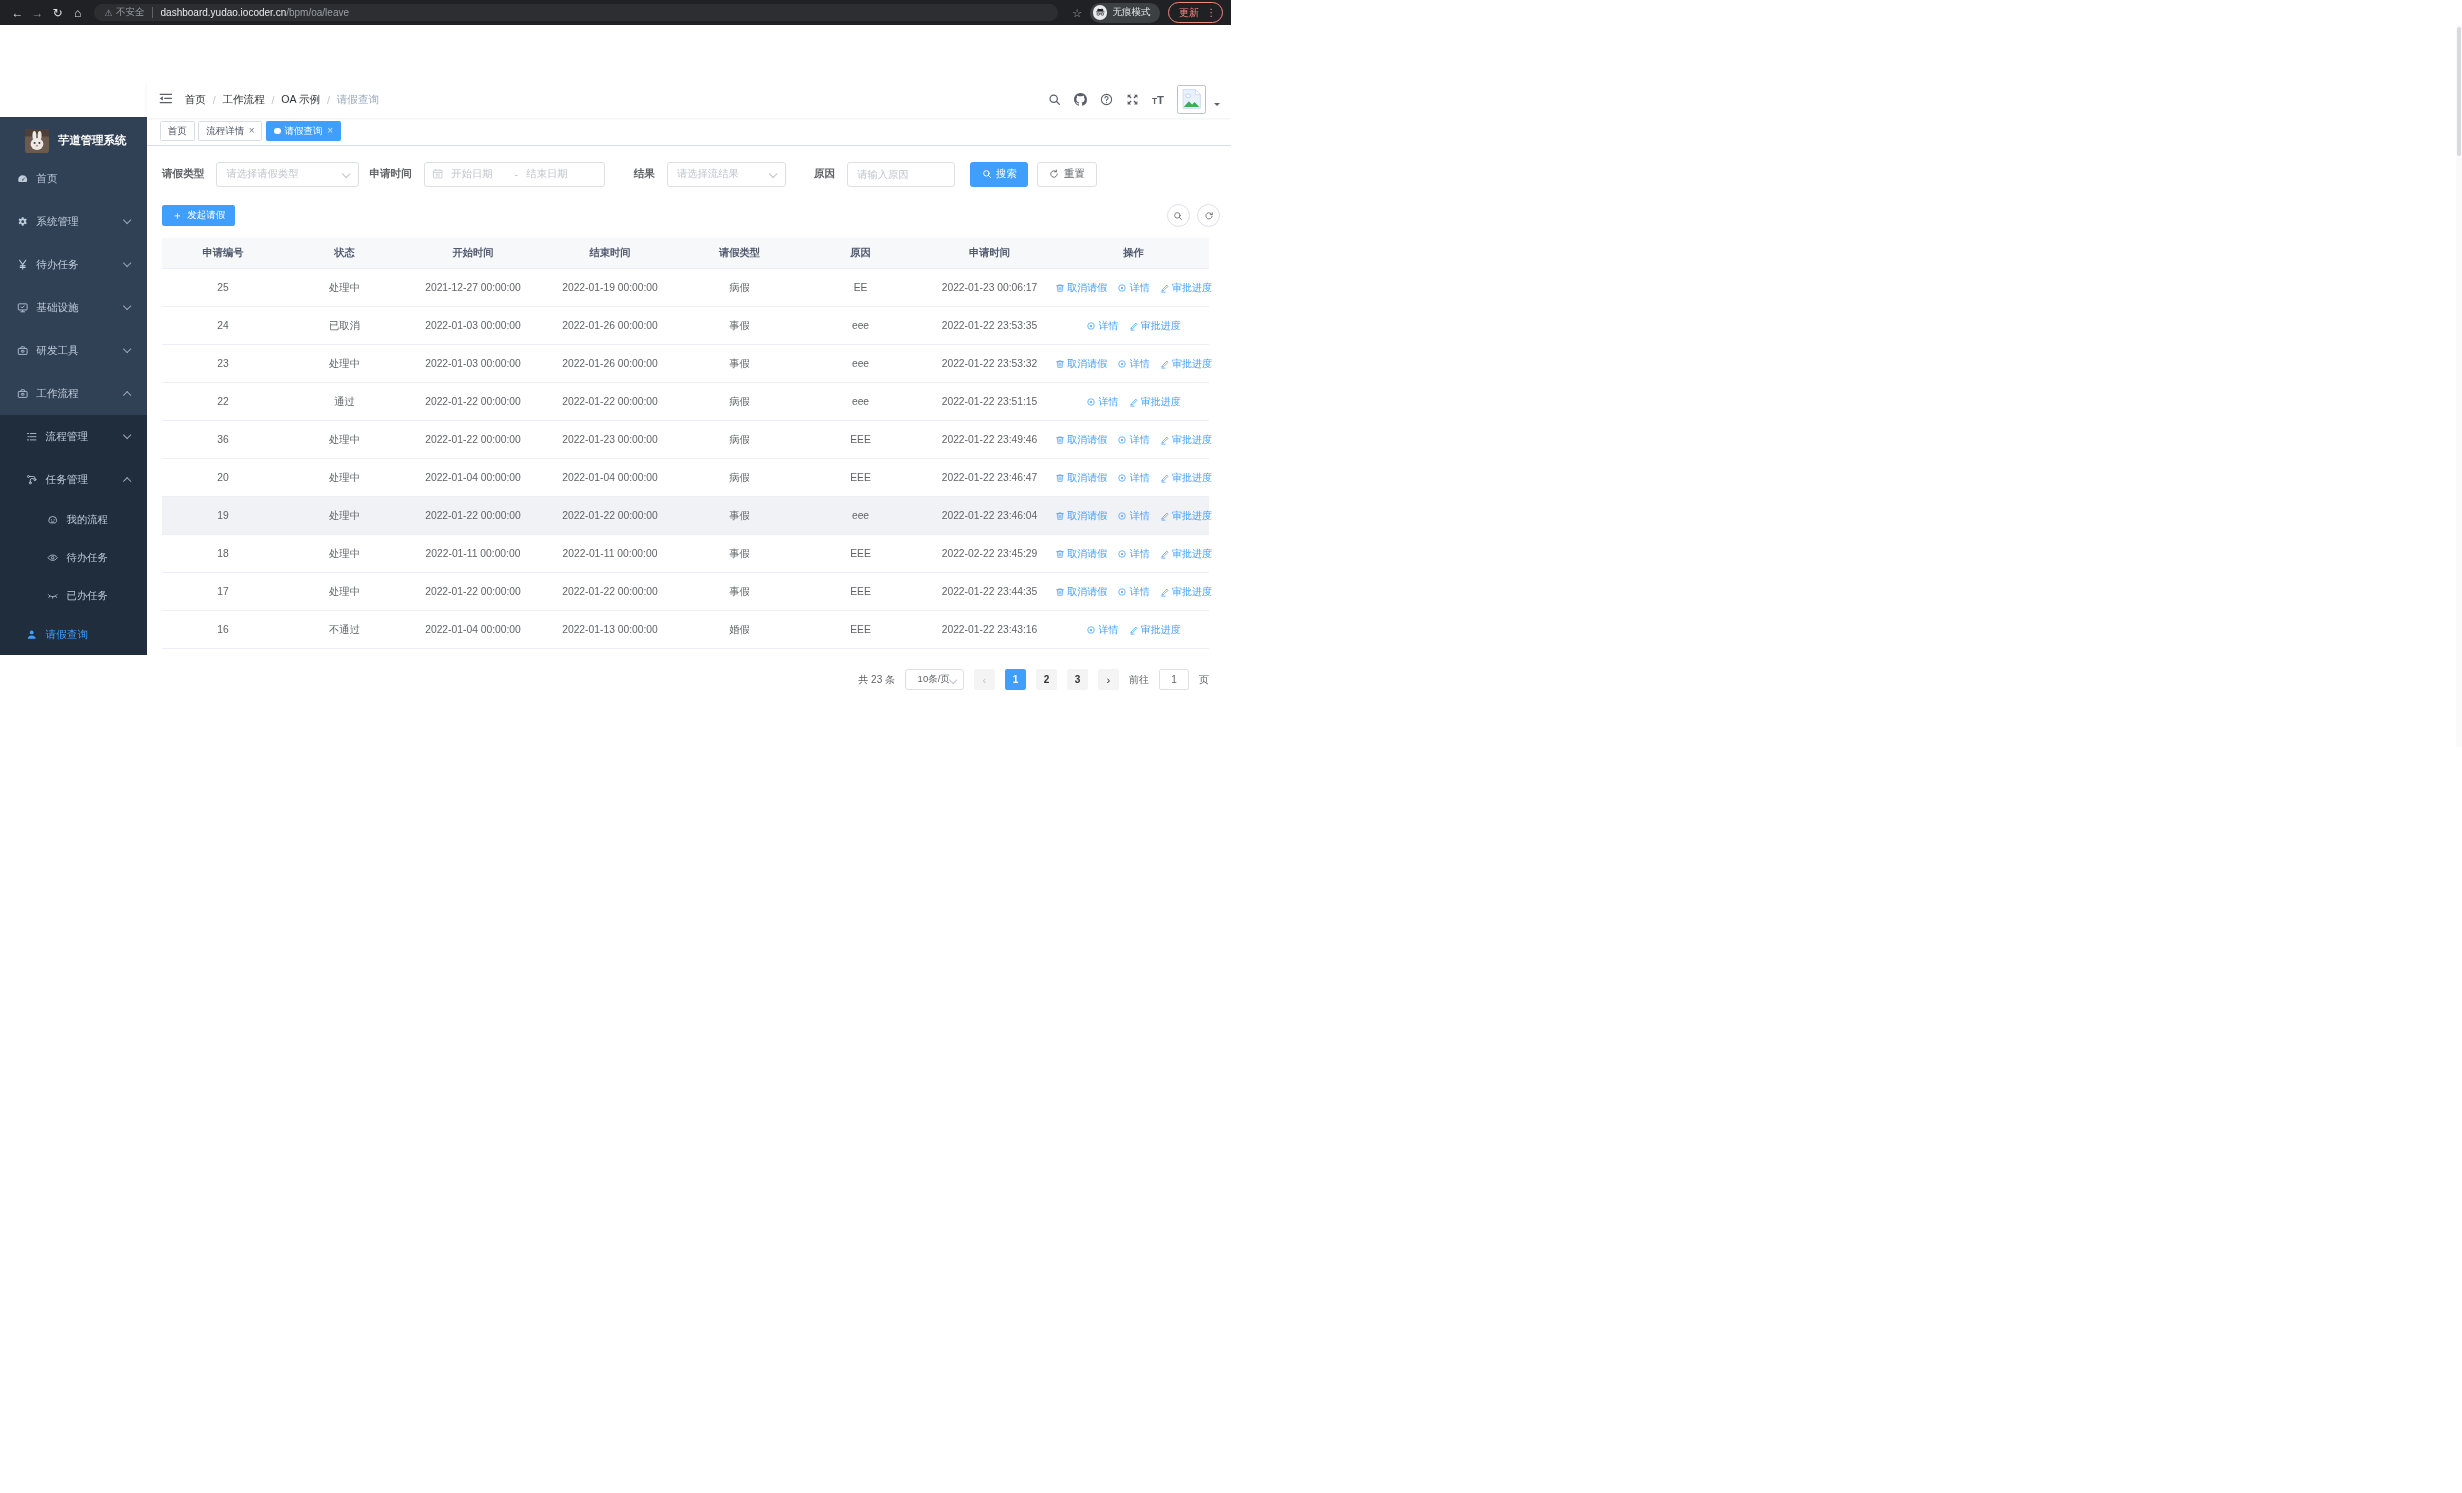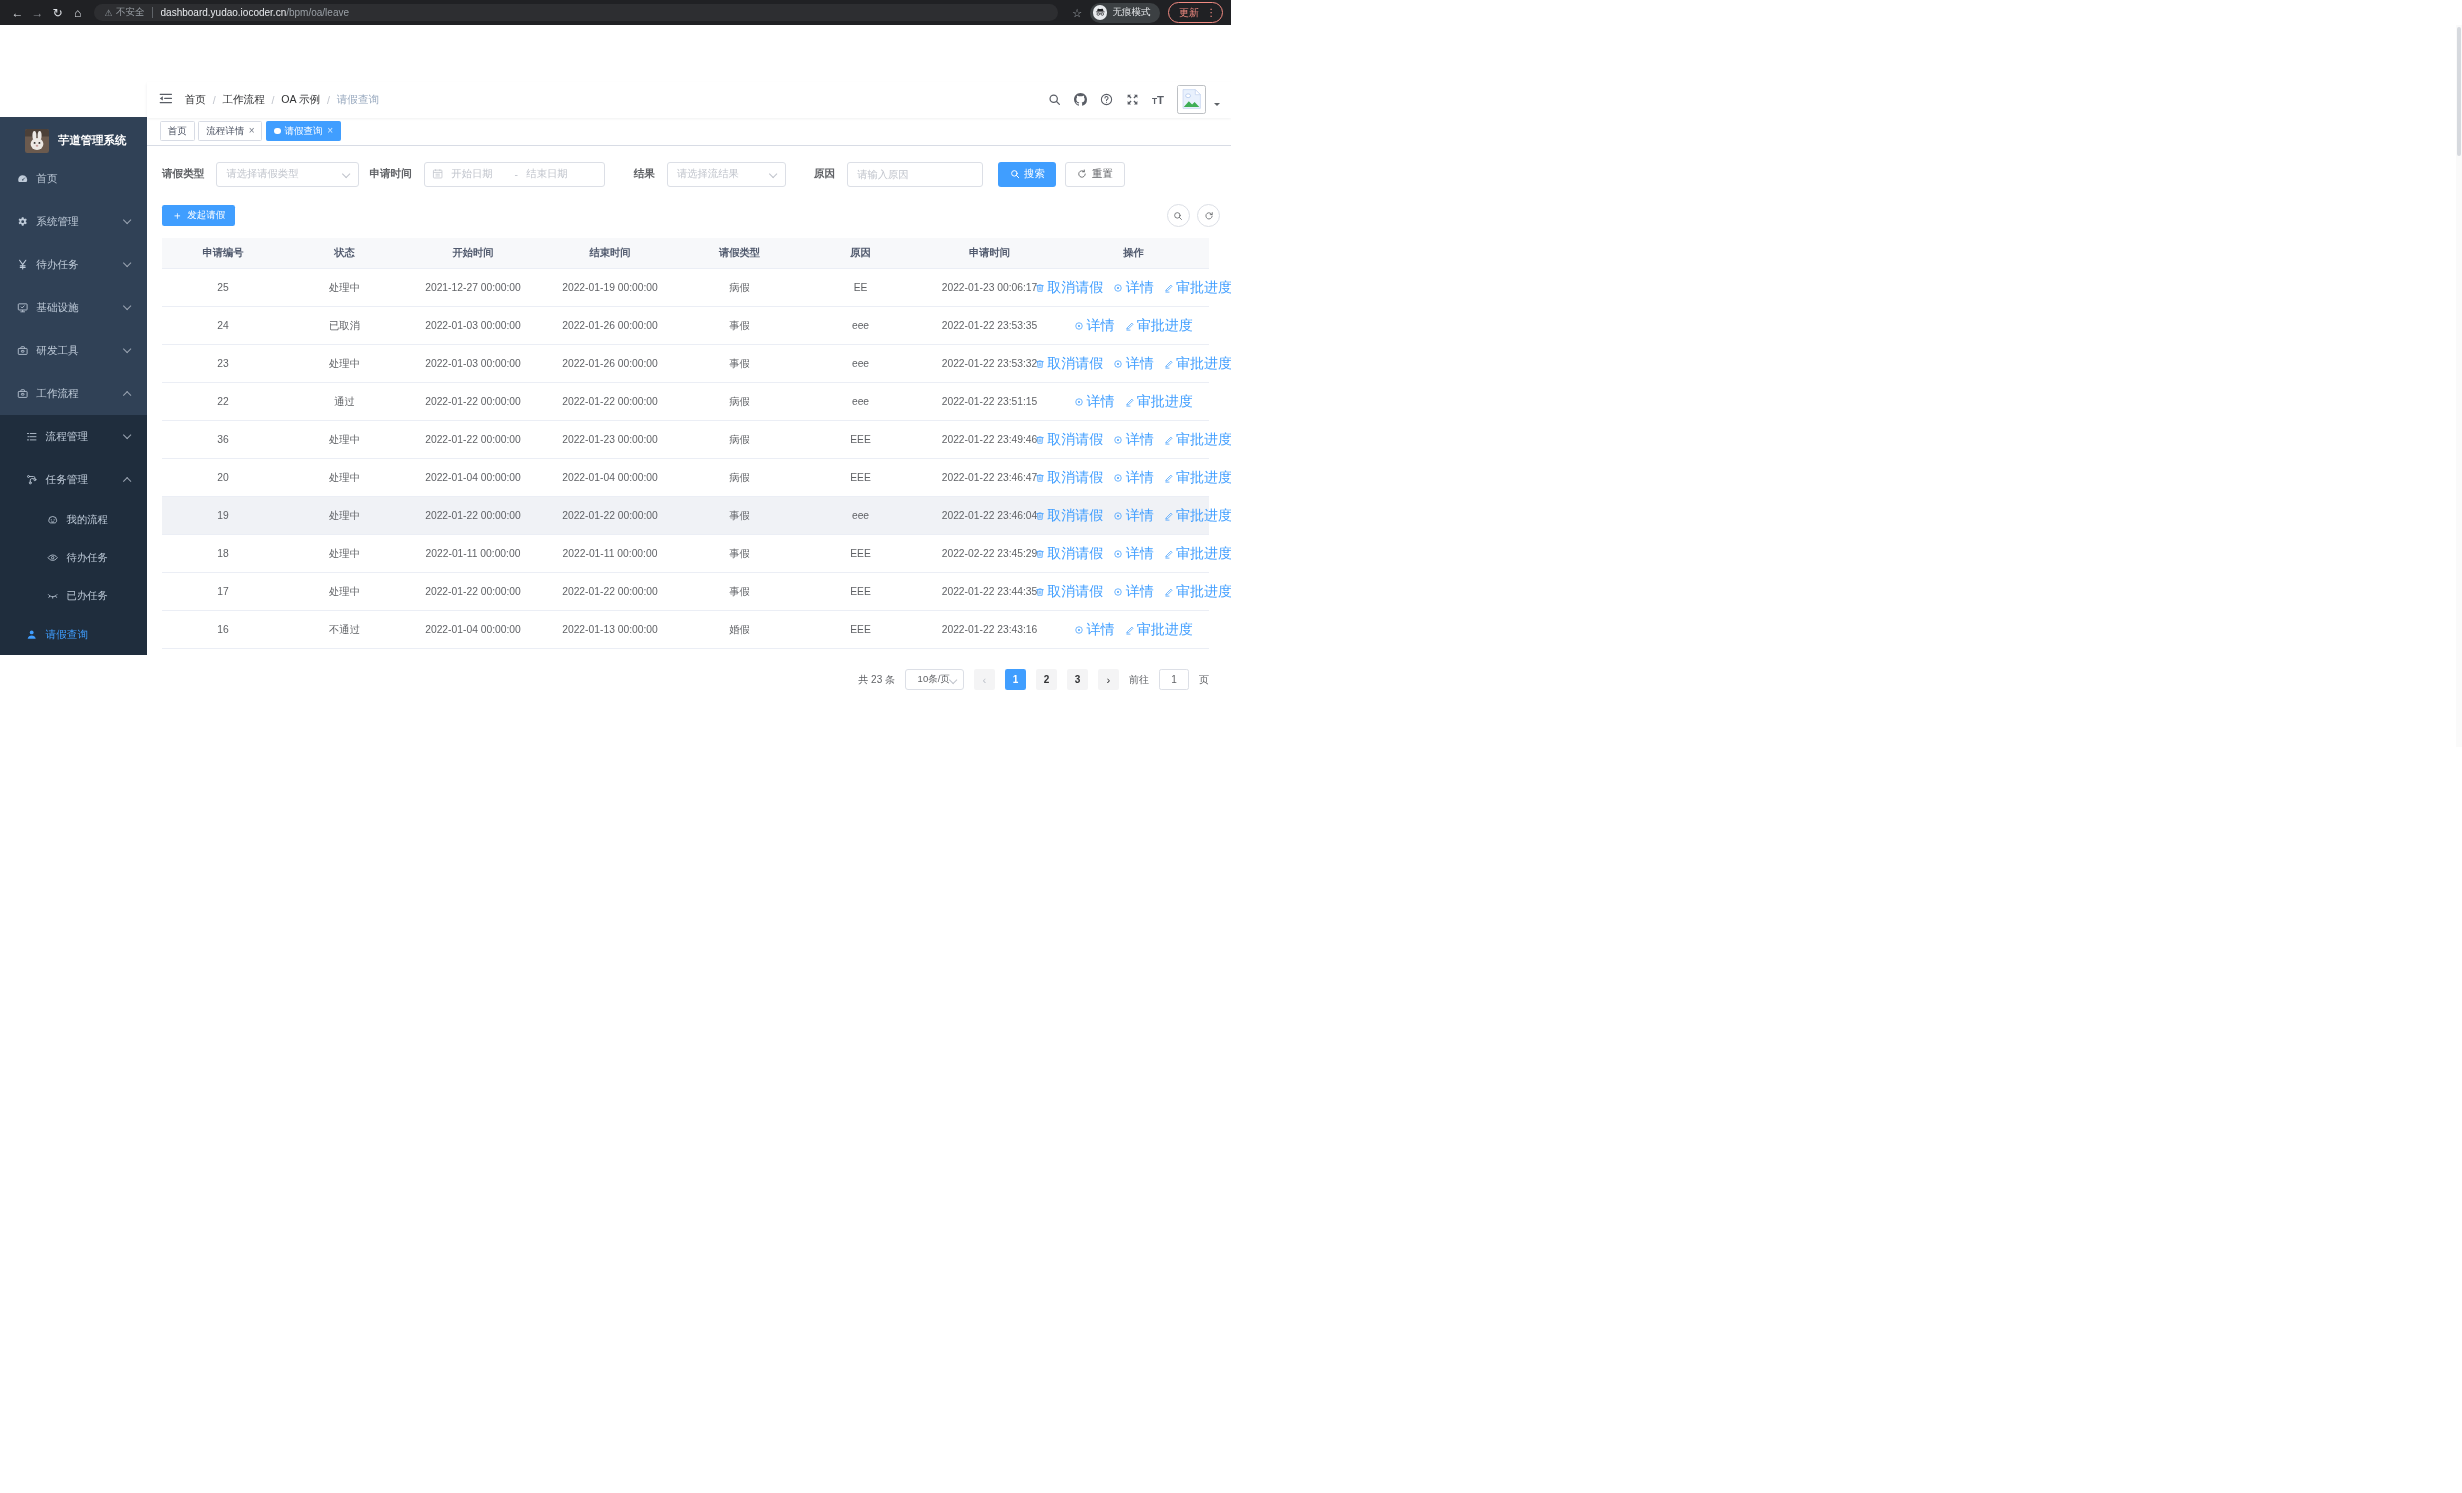--- a/index.html
+++ b/index.html
@@ -90,21 +90,21 @@
   .plus{font-size:10.6px;line-height:1;font-weight:400;}
   .circle-btns{display:flex;gap:7.6px;margin-right:-5.3px;}
   .cbtn{width:21px;height:21px;border-radius:50%;border:0.8px solid #dcdfe6;background:#fff;display:flex;align-items:center;justify-content:center;color:#606266;cursor:pointer;}
   .cbtn svg{width:10px;height:10px;}
 
   table.grid{margin-top:11.4px;border-collapse:collapse;table-layout:fixed;width:1047px;}
   .grid th{height:30px;background:#f7f8fa;color:#515a6e;font-weight:bold;font-size:10.3px;border-bottom:0.8px solid #ebeef5;text-align:center;padding:0;}
   .grid td{height:37px;color:#606266;font-size:10.3px;border-bottom:0.8px solid #ebeef5;text-align:center;padding:0;white-space:nowrap;}
   .grid tr.hl td{background:#f0f2f6;}
   .ops{display:flex;align-items:center;justify-content:center;gap:10px;}
-  .op{display:inline-flex;align-items:center;gap:2.3px;color:#409eff;cursor:pointer;font-size:14px;white-space:nowrap;}
+  .op{display:inline-flex;align-items:center;gap:2.3px;color:#409eff;cursor:pointer;font-size:10px;white-space:nowrap;}
   .op .ic svg{width:10px;height:10px;}
 
   .pager{width:1047px;display:flex;align-items:center;justify-content:flex-end;gap:10px;margin-top:20px;font-size:10px;color:#606266;}
   .size-sel{width:59px;height:21px;justify-content:center;padding-right:10.6px;cursor:pointer;}
   .size-sel .chev2{top:6.8px;right:6.8px;}
   .size-txt{color:#606266;font-size:9.5px;}
   .pg{min-width:21px;height:21px;background:#f4f4f5;border-radius:2.3px;display:flex;align-items:center;justify-content:center;font-weight:bold;font-size:10px;color:#303133;cursor:pointer;}
   .pg.active{background:#409eff;color:#fff;}
   .pg.arrow{font-weight:400;font-size:11.4px;}
   .pg.disabled{color:#c0c4cc;cursor:default;}
@@ -380,21 +380,21 @@
           <span class="dr-txt">开始日期</span>
           <span class="dr-sep">-</span>
           <span class="dr-txt">结束日期</span>
         </div>
         <span class="f-label" style="margin-left:29px;">结果</span>
         <div class="ctl sel" style="width:119px;">
           <span class="ph">请选择流结果</span>
           <i class="chev2"></i>
         </div>
         <span class="f-label" style="margin-left:28px;">原因</span>
-        <input class="txt" style="width: 136px;" placeholder="请输入原因">
+        <input class="txt" style="width: 108px;" placeholder="请输入原因">
         <button class="btn btn-primary" style="margin-left:15px;">
           <span class="ic">
               <svg viewBox="0 0 16 16" fill="none" stroke="#fff" stroke-width="1.6" stroke-linecap="round">
                 <circle cx="7" cy="7" r="4.4"></circle>
                 <path d="M10.4 10.4L14 14"></path>
               </svg>
             </span>
           <span>搜索</span>
         </button>
         <button class="btn btn-plain" style="margin-left:9px;">

